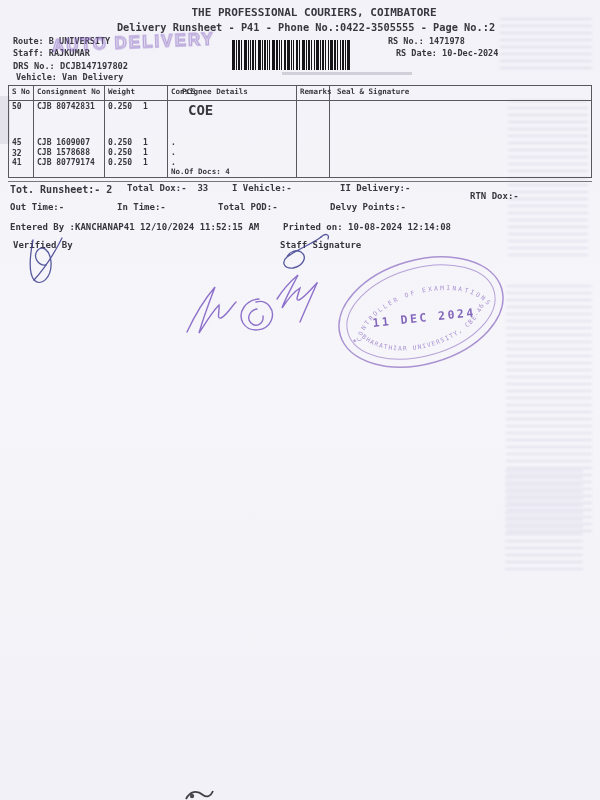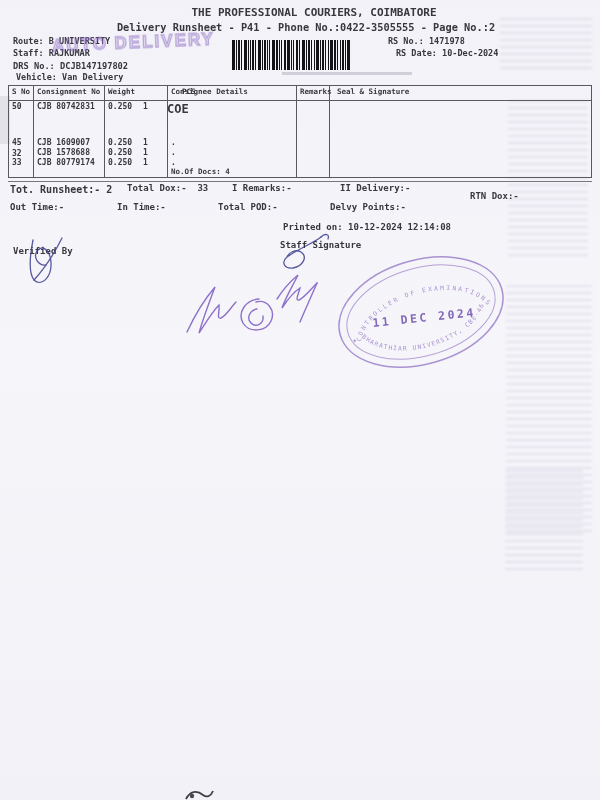--- a/index.html
+++ b/index.html
@@ -109,59 +109,60 @@
   <div class="t" style="left:138px;top:88px;font-size:7.5px;margin-left:44px;">PCS</div>
   <div class="t" style="left:171px;top:88px;font-size:7.5px;">Consignee Details</div>
   <div class="t" style="left:300px;top:88px;font-size:7.5px;">Remarks</div>
   <div class="t" style="left:337px;top:88px;font-size:7.5px;">Seal &amp; Signature</div>
 
   <div>
     <div class="t" style="left:12px;top:103px;font-size:8px;">50</div>
     <div class="t" style="left:37px;top:103px;font-size:8px;">CJB 80742831</div>
     <div class="t" style="left:108px;top:103px;font-size:8px;">0.250</div>
     <div class="t" style="left:143px;top:103px;font-size:8px;">1</div>
-    <div class="t" style="left:167px;top:103px;font-size:12px;">COE</div>
+    <div class="t" style="left:188px;top:103px;font-size:14px;">COE</div>
   </div>
   <div>
     <div class="t" style="left:12px;top:139px;font-size:8px;">45</div>
     <div class="t" style="left:37px;top:139px;font-size:8px;">CJB 1609007</div>
     <div class="t" style="left:108px;top:139px;font-size:8px;">0.250</div>
     <div class="t" style="left:143px;top:139px;font-size:8px;">1</div>
     <div class="t" style="left:171px;top:139px;font-size:8px;">.</div>
   </div>
   <div>
     <div class="t" style="left:12px;top:150px;font-size:8px;">32</div>
     <div class="t" style="left:37px;top:149px;font-size:8px;">CJB 1578688</div>
     <div class="t" style="left:108px;top:149px;font-size:8px;">0.250</div>
     <div class="t" style="left:143px;top:149px;font-size:8px;">1</div>
     <div class="t" style="left:171px;top:149px;font-size:8px;">.</div>
   </div>
   <div>
-    <div class="t" style="left:12px;top:159px;font-size:8px;">33</div>
+    <div class="t" style="left:12px;top:159px;font-size:8px;">41</div>
     <div class="t" style="left:37px;top:159px;font-size:8px;text-align:center;">CJB 80779174</div>
     <div class="t" style="left:108px;top:159px;font-size:8px;">0.250</div>
     <div class="t" style="left:143px;top:159px;font-size:8px;">1</div>
     <div class="t" style="left:171px;top:159px;font-size:8px;">.</div>
   </div>
   <div class="t" style="left:171px;top:167.5px;font-size:7.5px;">No.Of Docs: 4</div>
 
   <div class="t" style="left:10px;top:184px;font-size:10px;">Tot. Runsheet:- 2</div>
   <div class="t" style="left:127px;top:184px;font-size:9px;">Total Dox:-  33</div>
-  <div class="t" style="left:232px;top:184px;font-size:9px;">I Remarks:-</div>
+  <div class="t" style="left:232px;top:184px;font-size:9px;">I Vehicle:-</div>
   <div class="t" style="left:340px;top:184px;font-size:9px;">II Delivery:-</div>
   <div class="t" style="left:470px;top:192px;font-size:9px;">RTN Dox:-</div>
 
   <div class="t" style="left:10px;top:203px;font-size:9px;">Out Time:-</div>
   <div class="t" style="left:117px;top:203px;font-size:9px;">In Time:-</div>
   <div class="t" style="left:218px;top:203px;font-size:9px;">Total POD:-</div>
   <div class="t" style="left:330px;top:203px;font-size:9px;">Delvy Points:-</div>
 
-  <div class="t" style="left:283px;top:223px;font-size:9px;">Printed on: 10-12-2024 12:14:08</div>
-
-  <div class="t" style="left:13px;top:241px;font-size:9px;margin-top:6px;">Verified By</div>
+  <div class="t" style="left:10px;top:223px;font-size:9px;">Entered By :KANCHANAP41 12/10/2024 11:52:15 AM</div>
+  <div class="t" style="left:283px;top:223px;font-size:9px;">Printed on: 10-08-2024 12:14:08</div>
+
+  <div class="t" style="left:13px;top:241px;font-size:9px;">Verified By</div>
   <div class="t" style="left:280px;top:241px;font-size:9px;">Staff Signature</div>
 
   <svg class="overlay" width="600" height="800" viewBox="0 0 600 800">
 
     <g stroke="#3c3e8e" stroke-width="1.3" fill="none" opacity="0.85" stroke-linecap="round">
       <path d="M33,240 C30,255 28,272 34,280 C41,287 52,278 51,262 C50,250 42,244 37,251 C33,257 38,266 46,265"></path>
       <path d="M34,280 C45,268 56,250 62,238"></path>
     </g>
 
     <g stroke="#3c3e8e" stroke-width="1.3" fill="none" opacity="0.85" stroke-linecap="round">

